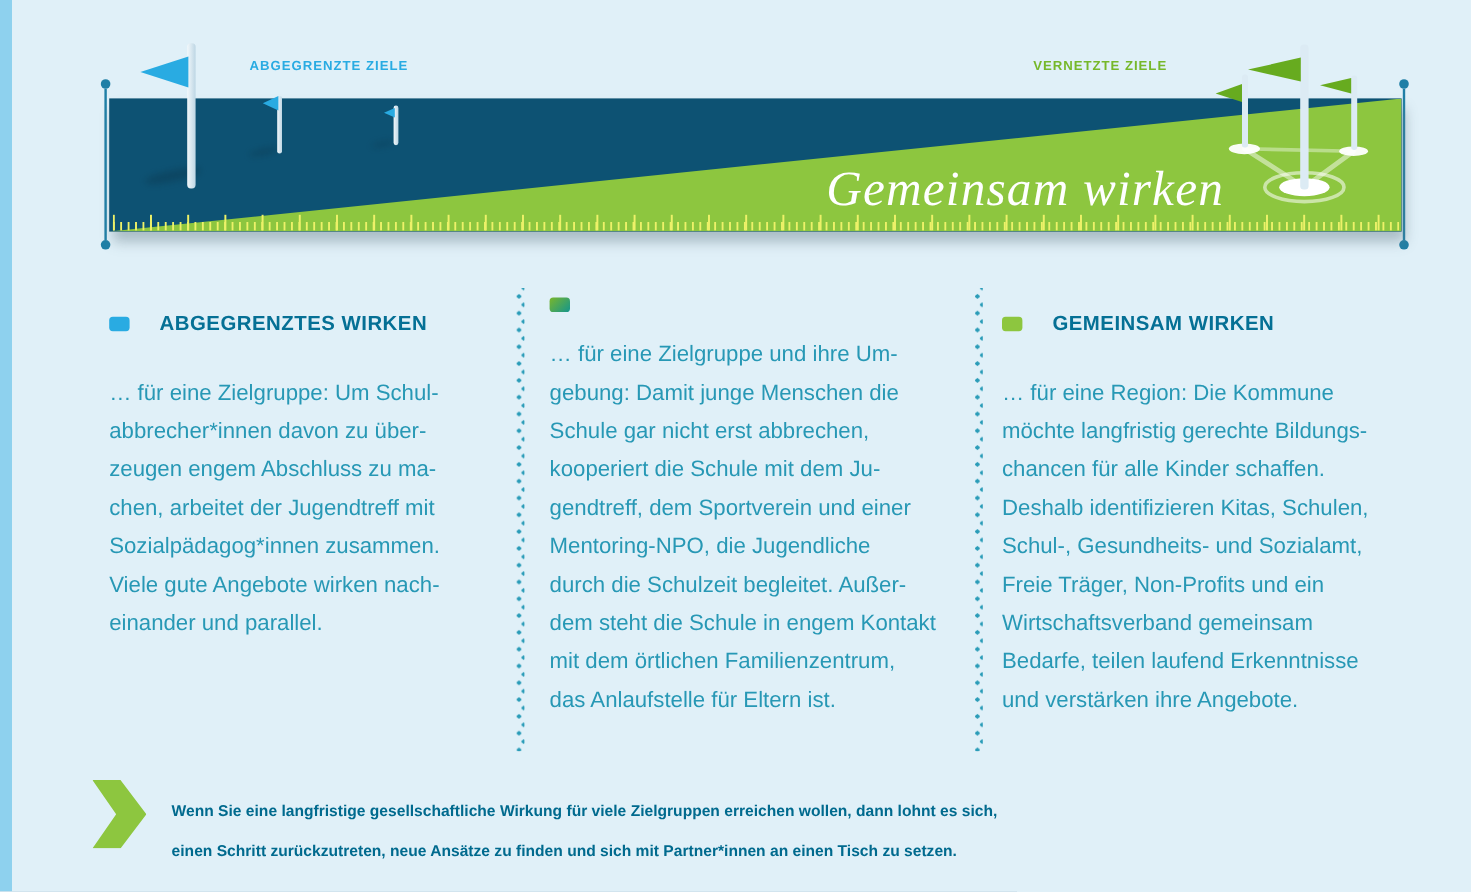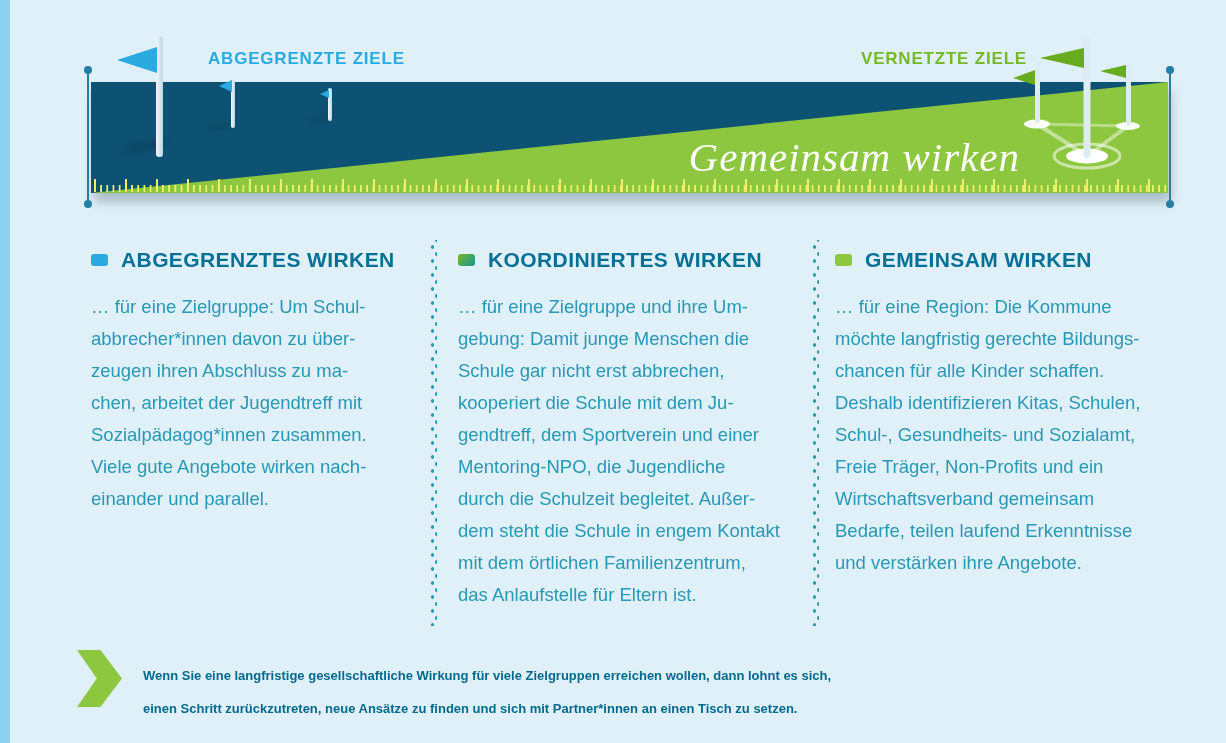--- a/index.html
+++ b/index.html
@@ -11,21 +11,21 @@
   .banner{position:absolute;left:91px;top:82px;width:1077px;height:111px;background:#0d5273;
           box-shadow:3px 9px 10px rgba(104,126,138,.45);}
   .wedge{position:absolute;inset:0;background:#8dc63f;clip-path:polygon(0 100%,100% 100%,100% 0);}
   .ticks{position:absolute;left:3px;right:2px;bottom:1px;height:13px;
          background-image:linear-gradient(90deg,#edf168 0 2px,transparent 2px),
                           linear-gradient(90deg,#edf168 0 1.8px,transparent 1.8px);
          background-size:31px 13px,6.2px 7px;background-repeat:repeat-x,repeat-x;
          background-position:left bottom,left bottom;}
   .banner-title{position:absolute;right:148px;bottom:12px;font-family:"Liberation Serif",serif;
                 font-style:italic;font-size:41px;color:#ffffff;letter-spacing:1px;}
-  .banner-label{position:absolute;top:49px;font-size:17px;font-weight:bold;letter-spacing:.8px;}
+  .banner-label{position:absolute;top:49px;font-size:11px;font-weight:bold;letter-spacing:.8px;}
   .label-left{left:208px;color:#29abe2;}
   .label-right{left:838px;color:#76b82a;margin-left:23px;}
   .dim{position:absolute;width:2px;height:126px;top:74px;background:#1f7fa6;}
   .dim::before,.dim::after{content:"";position:absolute;left:-3px;width:8px;height:8px;
                            border-radius:50%;background:#1f7fa6;}
   .dim::before{top:-8px}.dim::after{bottom:-8px}
   .dim-left{left:87px}.dim-right{left:1169px}
 
   
   .pole{position:absolute;background:linear-gradient(90deg,#f2f8fb,#bdd6e4);border-radius:3px;}
@@ -34,21 +34,21 @@
   .flag-shadow{position:absolute;background:rgba(8,42,62,.32);filter:blur(3px);border-radius:50%;}
   .cluster-svg{position:absolute;left:1002px;top:28px;}
 
   
   .col{position:absolute;top:248px;}
   .col-1{left:91px;width:340px;}
   .col-2{left:458px;width:354px;}
   .col-3{left:835px;width:345px;}
   .col-header{display:flex;align-items:center;gap:13px;}
   .bullet{width:17px;height:12px;border-radius:3px;flex:none;}
-  .col-title{font-size:21px;font-weight:bold;letter-spacing:.4px;color:#057095;margin:0;}
+  .col-title{font-size:17px;font-weight:bold;letter-spacing:.4px;color:#057095;margin:12px;}
   .col-text{margin:19px 0 0;font-size:18.5px;line-height:32px;color:#2798b5;white-space:pre-line;}
   .sep{position:absolute;top:240px;height:386px;width:8px;
        background-image:radial-gradient(circle,#2a9cb8 1.6px,transparent 1.9px),
                         radial-gradient(circle,#2a9cb8 1.6px,transparent 1.9px);
        background-size:7px 14px,7px 14px;background-position:0 0,3.5px 7px;background-repeat:repeat-y,repeat-y;}
   .sep-1{left:429px}.sep-2{left:811px}
 
   
   .chevron{position:absolute;left:77px;top:650px;width:45px;height:57px;
            clip-path:polygon(0 0,52% 0,100% 50%,52% 100%,0 100%,44% 50%);}
@@ -105,33 +105,32 @@
     <polygon points="124,37 124,50 98,43" fill="#67ab1f"></polygon>
   </svg>
 
   <div class="col col-1">
     <div class="col-header">
       <span class="bullet" style="background: rgb(41, 171, 226);"></span>
       <h3 class="col-title">ABGEGRENZTES WIRKEN</h3>
     </div>
     <p class="col-text">… für eine Zielgruppe: Um Schul-
 abbrecher*innen davon zu über-
-zeugen ihren Abschluss zu ma-
+zeugen engem Abschluss zu ma-
 chen, arbeitet der Jugendtreff mit
 Sozialpädagog*innen zusammen.
 Viele gute Angebote wirken nach-
 einander und parallel.</p>
   </div>
 
   <div class="sep sep-1"></div>
 
   <div class="col col-2">
     <div class="col-header">
       <span class="bullet" style="background: linear-gradient(135deg, rgb(121, 182, 44), rgb(20, 150, 141));"></span>
-      <h3 class="col-title">KOORDINIERTES WIRKEN</h3>
     </div>
     <p class="col-text">… für eine Zielgruppe und ihre Um-
 gebung: Damit junge Menschen die
 Schule gar nicht erst abbrechen,
 kooperiert die Schule mit dem Ju-
 gendtreff, dem Sportverein und einer
 Mentoring-NPO, die Jugendliche
 durch die Schulzeit begleitet. Außer-
 dem steht die Schule in engem Kontakt
 mit dem örtlichen Familienzentrum,

